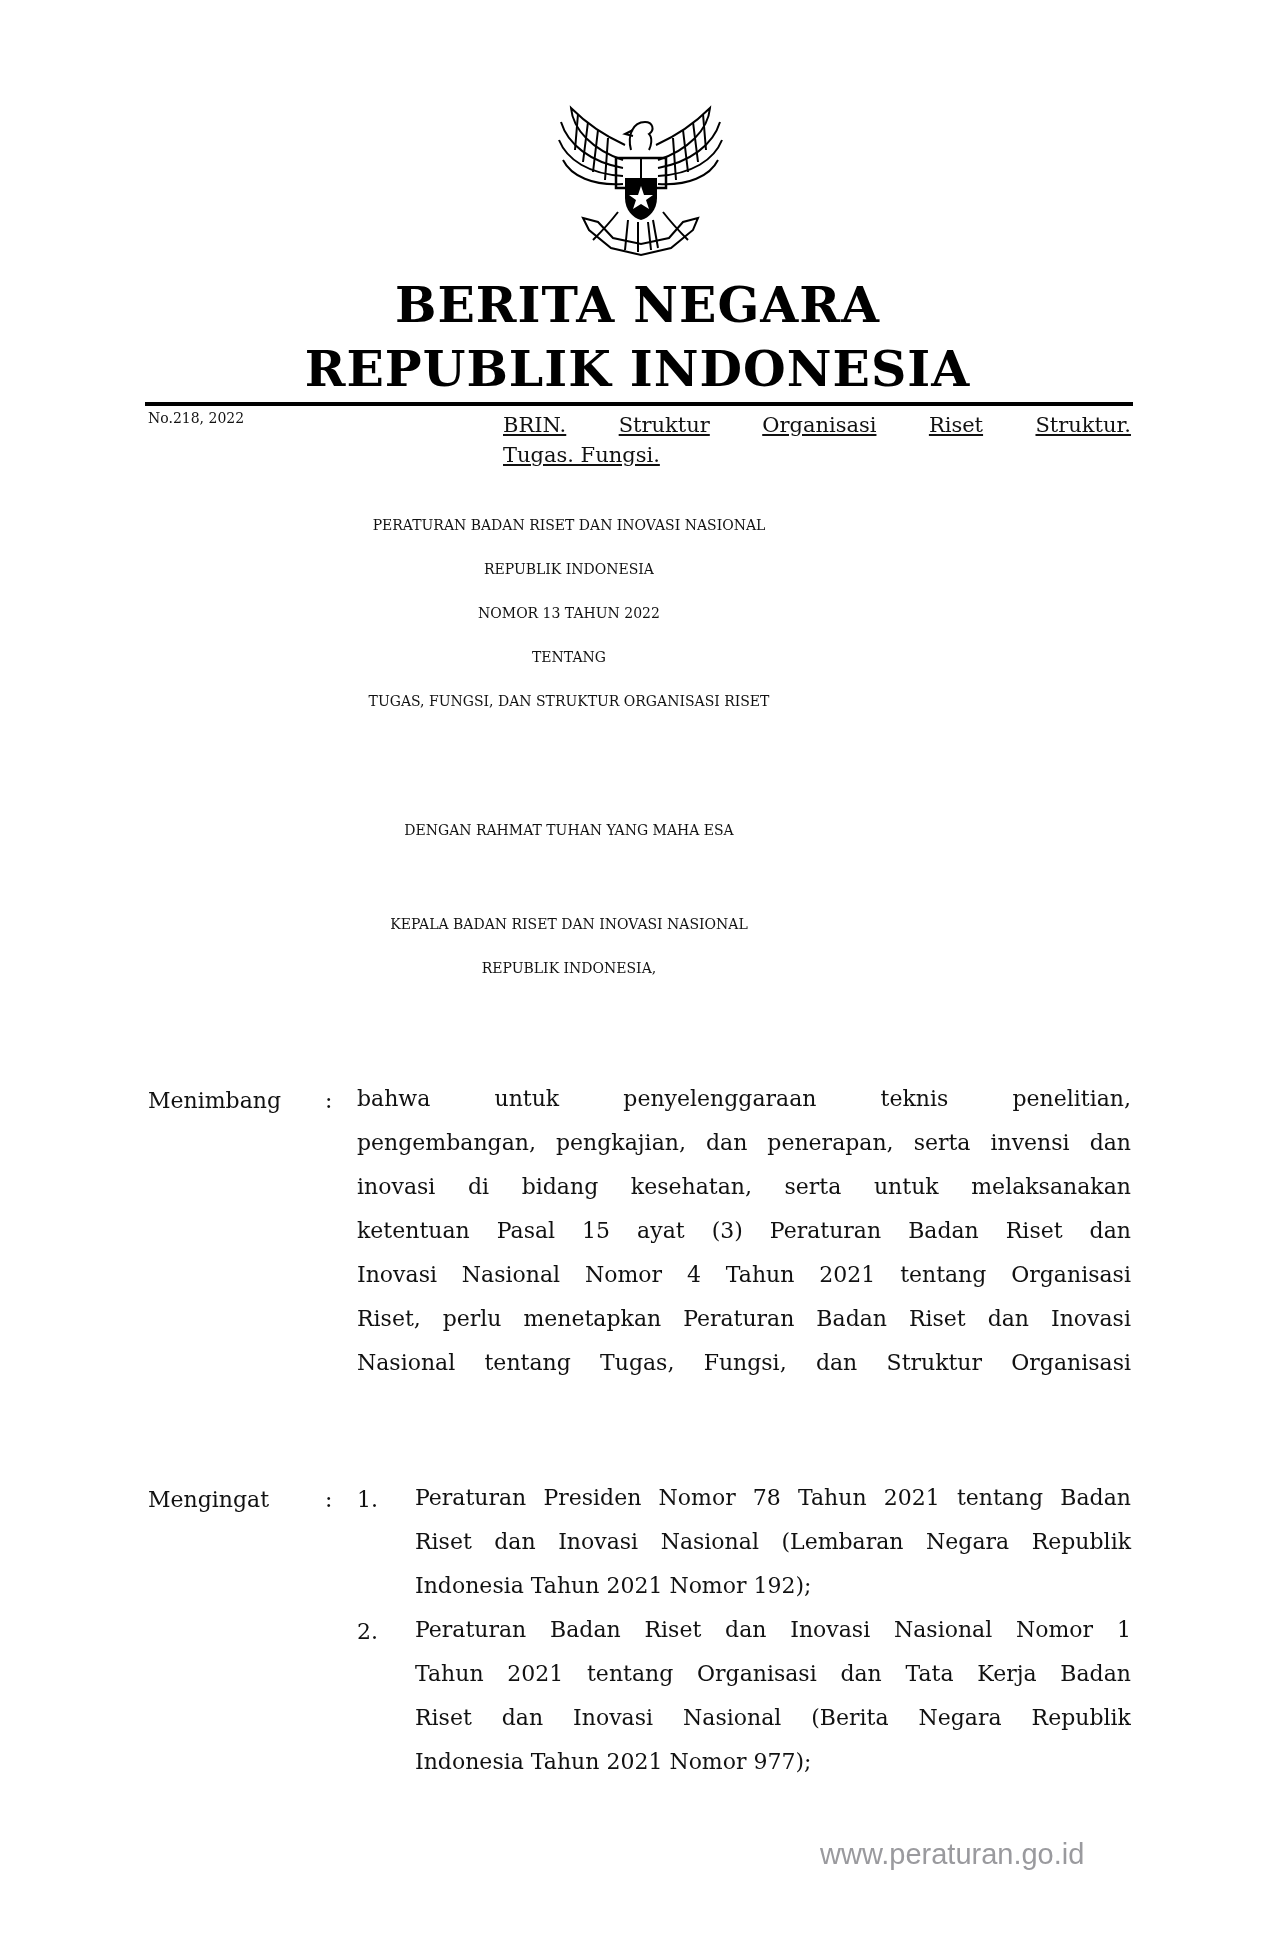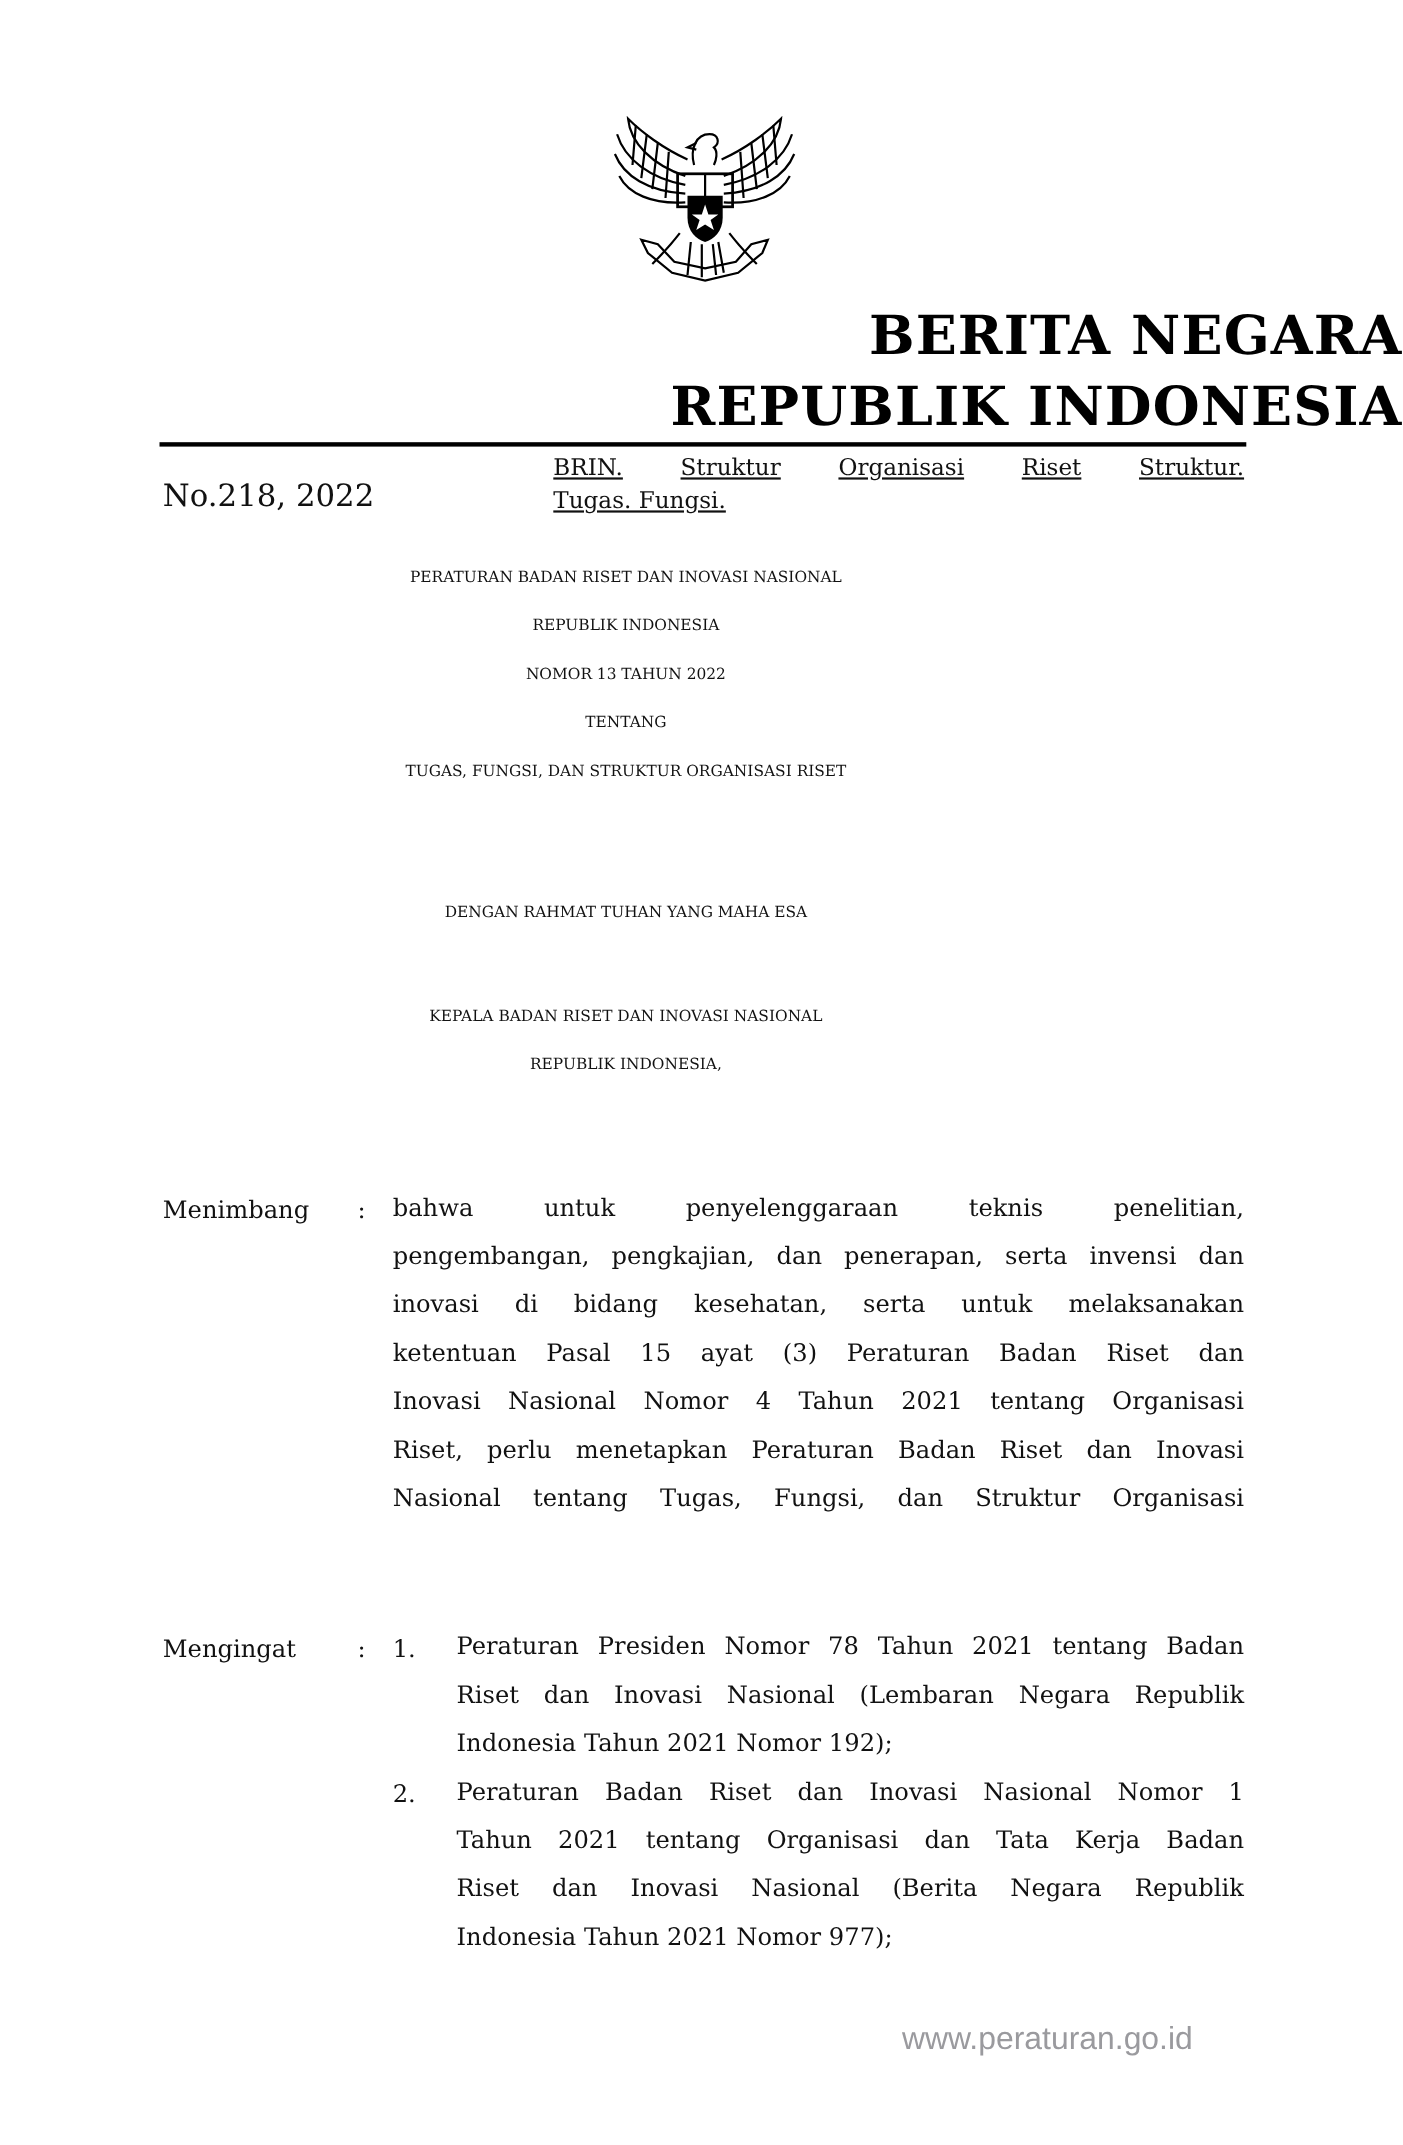--- a/index.html
+++ b/index.html
@@ -1,26 +1,26 @@
 <!DOCTYPE html>
 <html><head>
 <meta charset="utf-8">
 <style>
   html, body { margin: 0; padding: 0; background: #ffffff; }
   body {
     width: 1275px; height: 1950px; position: relative; overflow: hidden;
     font-family: "DejaVu Serif", "Liberation Serif", serif; color: #111;
   }
   .emblem { position: absolute; left: 553px; top: 100px; width: 175px; height: 160px; }
-  .masthead { position: absolute; left: 0; width: 1275px; text-align: right;
+  .masthead { position: absolute; left: 0; width: 1275px; text-align: center;
     font-family: "DejaVu Serif", serif; font-weight: bold; font-size: 49px; letter-spacing: 1px; color: #000; }
   .mh1 { top: 276px; }
   .mh2 { top: 340px; }
   .rule { position: absolute; left: 145px; top: 402px; width: 988px; height: 4px; background: #000; }
-  .meta-no { position: absolute; left: 148px; top: 434px; font-size: 28px; }
+  .meta-no { position: absolute; left: 148px; top: 410px; font-size: 14px; }
   .meta-sub { position: absolute; left: 503px; top: 410px; width: 628px; font-size: 21px; line-height: 30px; text-align: justify; text-align-last: left; text-decoration: underline; }
   .sub-l1 { display: flex; justify-content: space-between; }
   .title-block { position: absolute; left: 0; width: 1138px; text-align: center; font-size: 14px; }
   .title-block div { height: 44px; line-height: 44px; }
   .tb1 { top: 503px; }
   .tb2 { top: 808px; }
   .tb3 { top: 902px; }
   .label { position: absolute; left: 148px; font-size: 22px; }
   .colon { position: absolute; font-size: 22px; }
   .para { position: absolute; left: 357px; width: 774px; font-size: 22px; line-height: 44px; }

